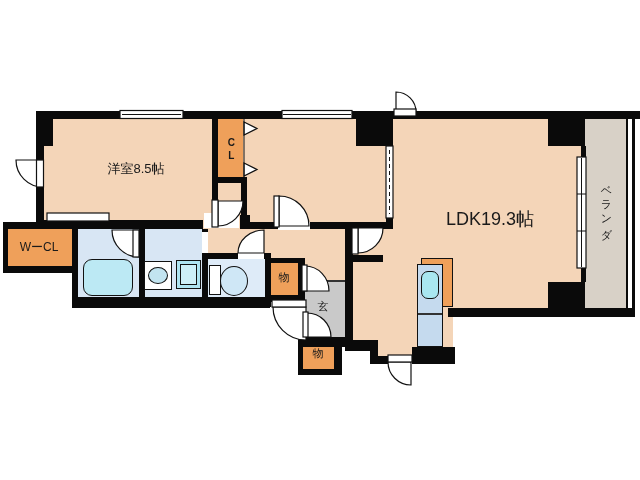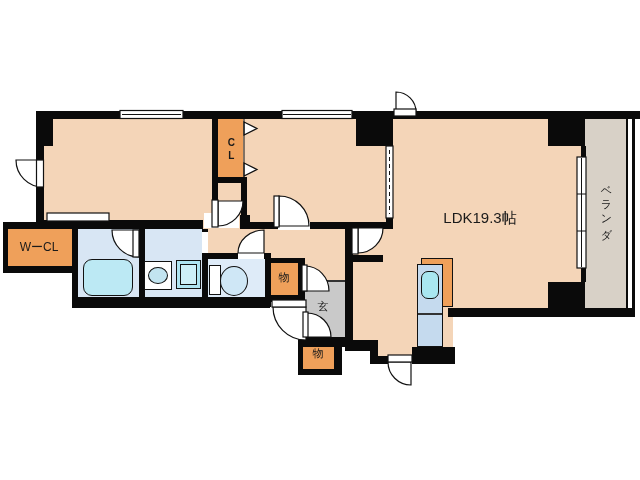--- a/index.html
+++ b/index.html
@@ -145,21 +145,22 @@
       <line x1="122" y1="114.5" x2="181" y2="114.5"></line>
       <line x1="283" y1="114.5" x2="351" y2="114.5"></line>
       <line x1="577" y1="194" x2="586" y2="194"></line>
       <line x1="577" y1="231" x2="586" y2="231"></line>
       <line x1="581.5" y1="158" x2="581.5" y2="267"></line>
       <line x1="389.5" y1="150" x2="389.5" y2="214" stroke-dasharray="4 3"></line>
       <line x1="244" y1="119" x2="244" y2="177"></line>
     </g>
   </svg>
 
-  <div class="abs lbl" style="left:410px;top:210px;width:140px;font-size:15px">LDK19.3帖</div>
+  <div class="abs lbl" style="left:76px;top:162px;width:120px;font-size:13px">洋室8.5帖</div>
+  <div class="abs lbl" style="left:420px;top:210px;width:140px;font-size:18px">LDK19.3帖</div>
   <div class="abs lbl vtext" style="left:221px;top:126px;width:19px;height:48px;font-size:10px;font-weight:bold">CL</div>
   <div class="abs lbl" style="left:8px;top:241px;width:62px;font-size:12px">WーCL</div>
   <div class="abs lbl vtext" style="left:596px;top:170px;width:19px;height:74px;font-size:11px">ベランダ</div>
   <div class="abs lbl" style="left:313px;top:301px;width:20px;font-size:11px">玄</div>
   <div class="abs lbl" style="left:274px;top:272px;width:20px;font-size:11px">物</div>
   <div class="abs lbl" style="left:308px;top:348px;width:20px;font-size:11px">物</div>
 
 </div>
 
 </body></html>

